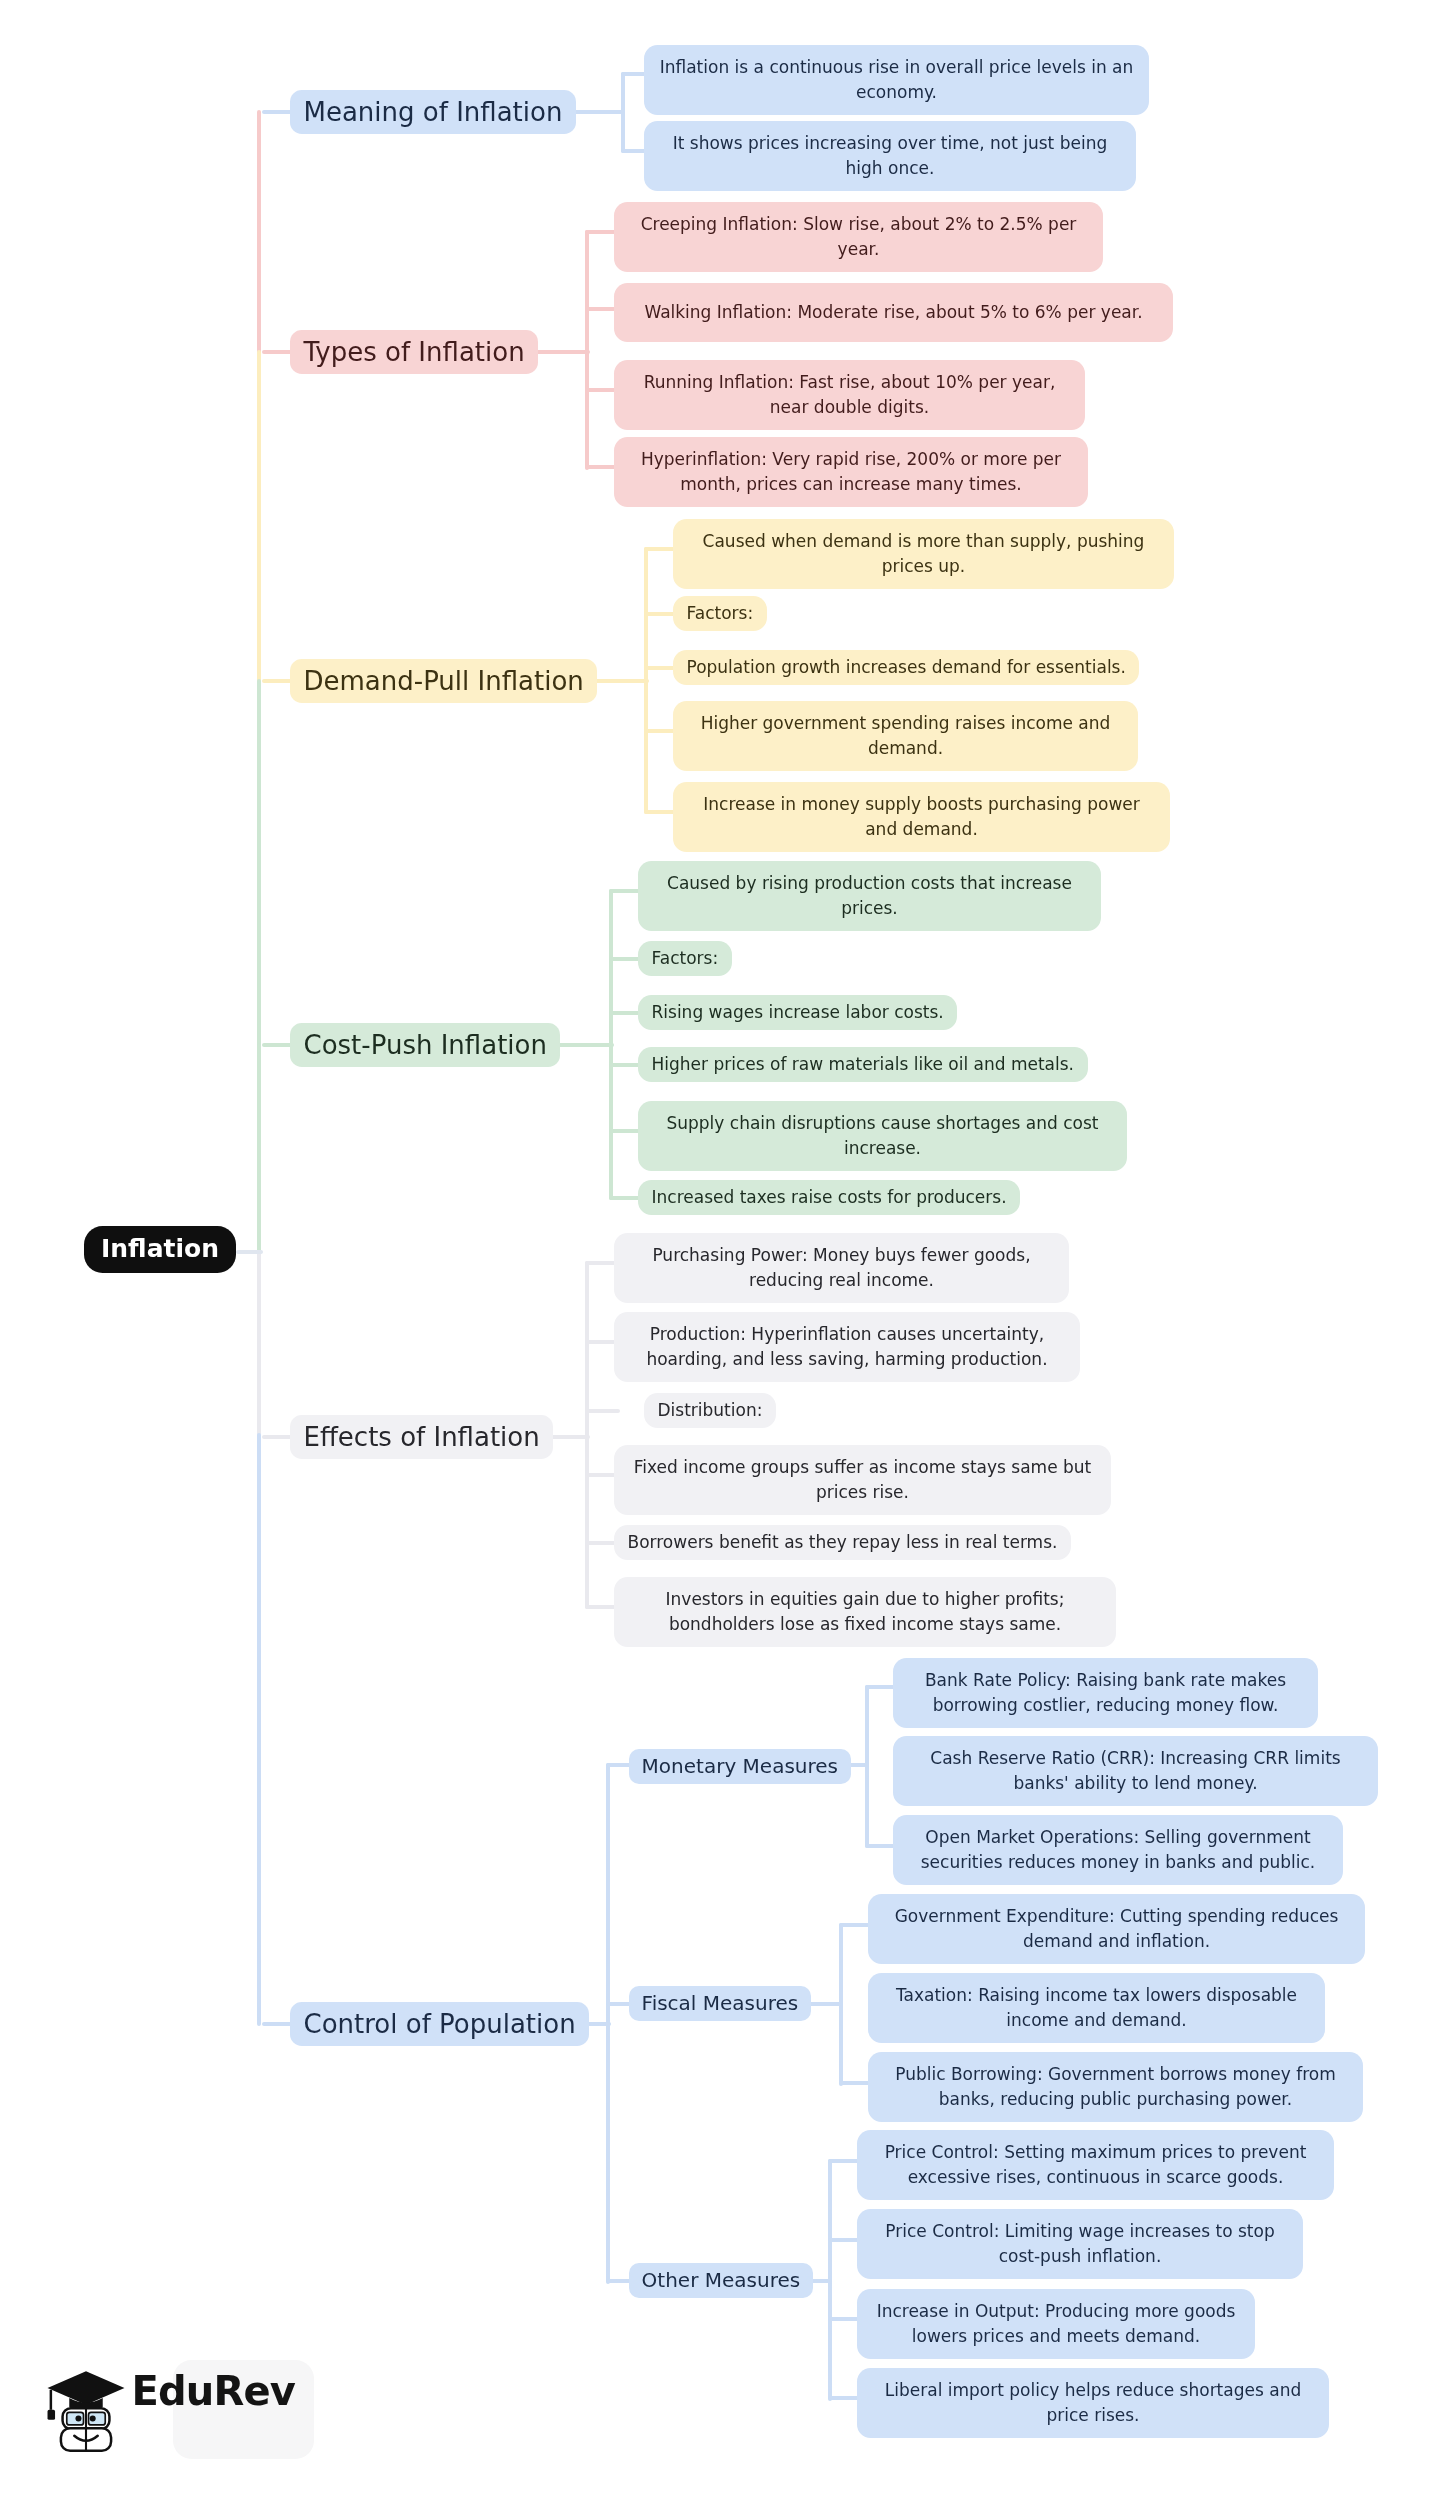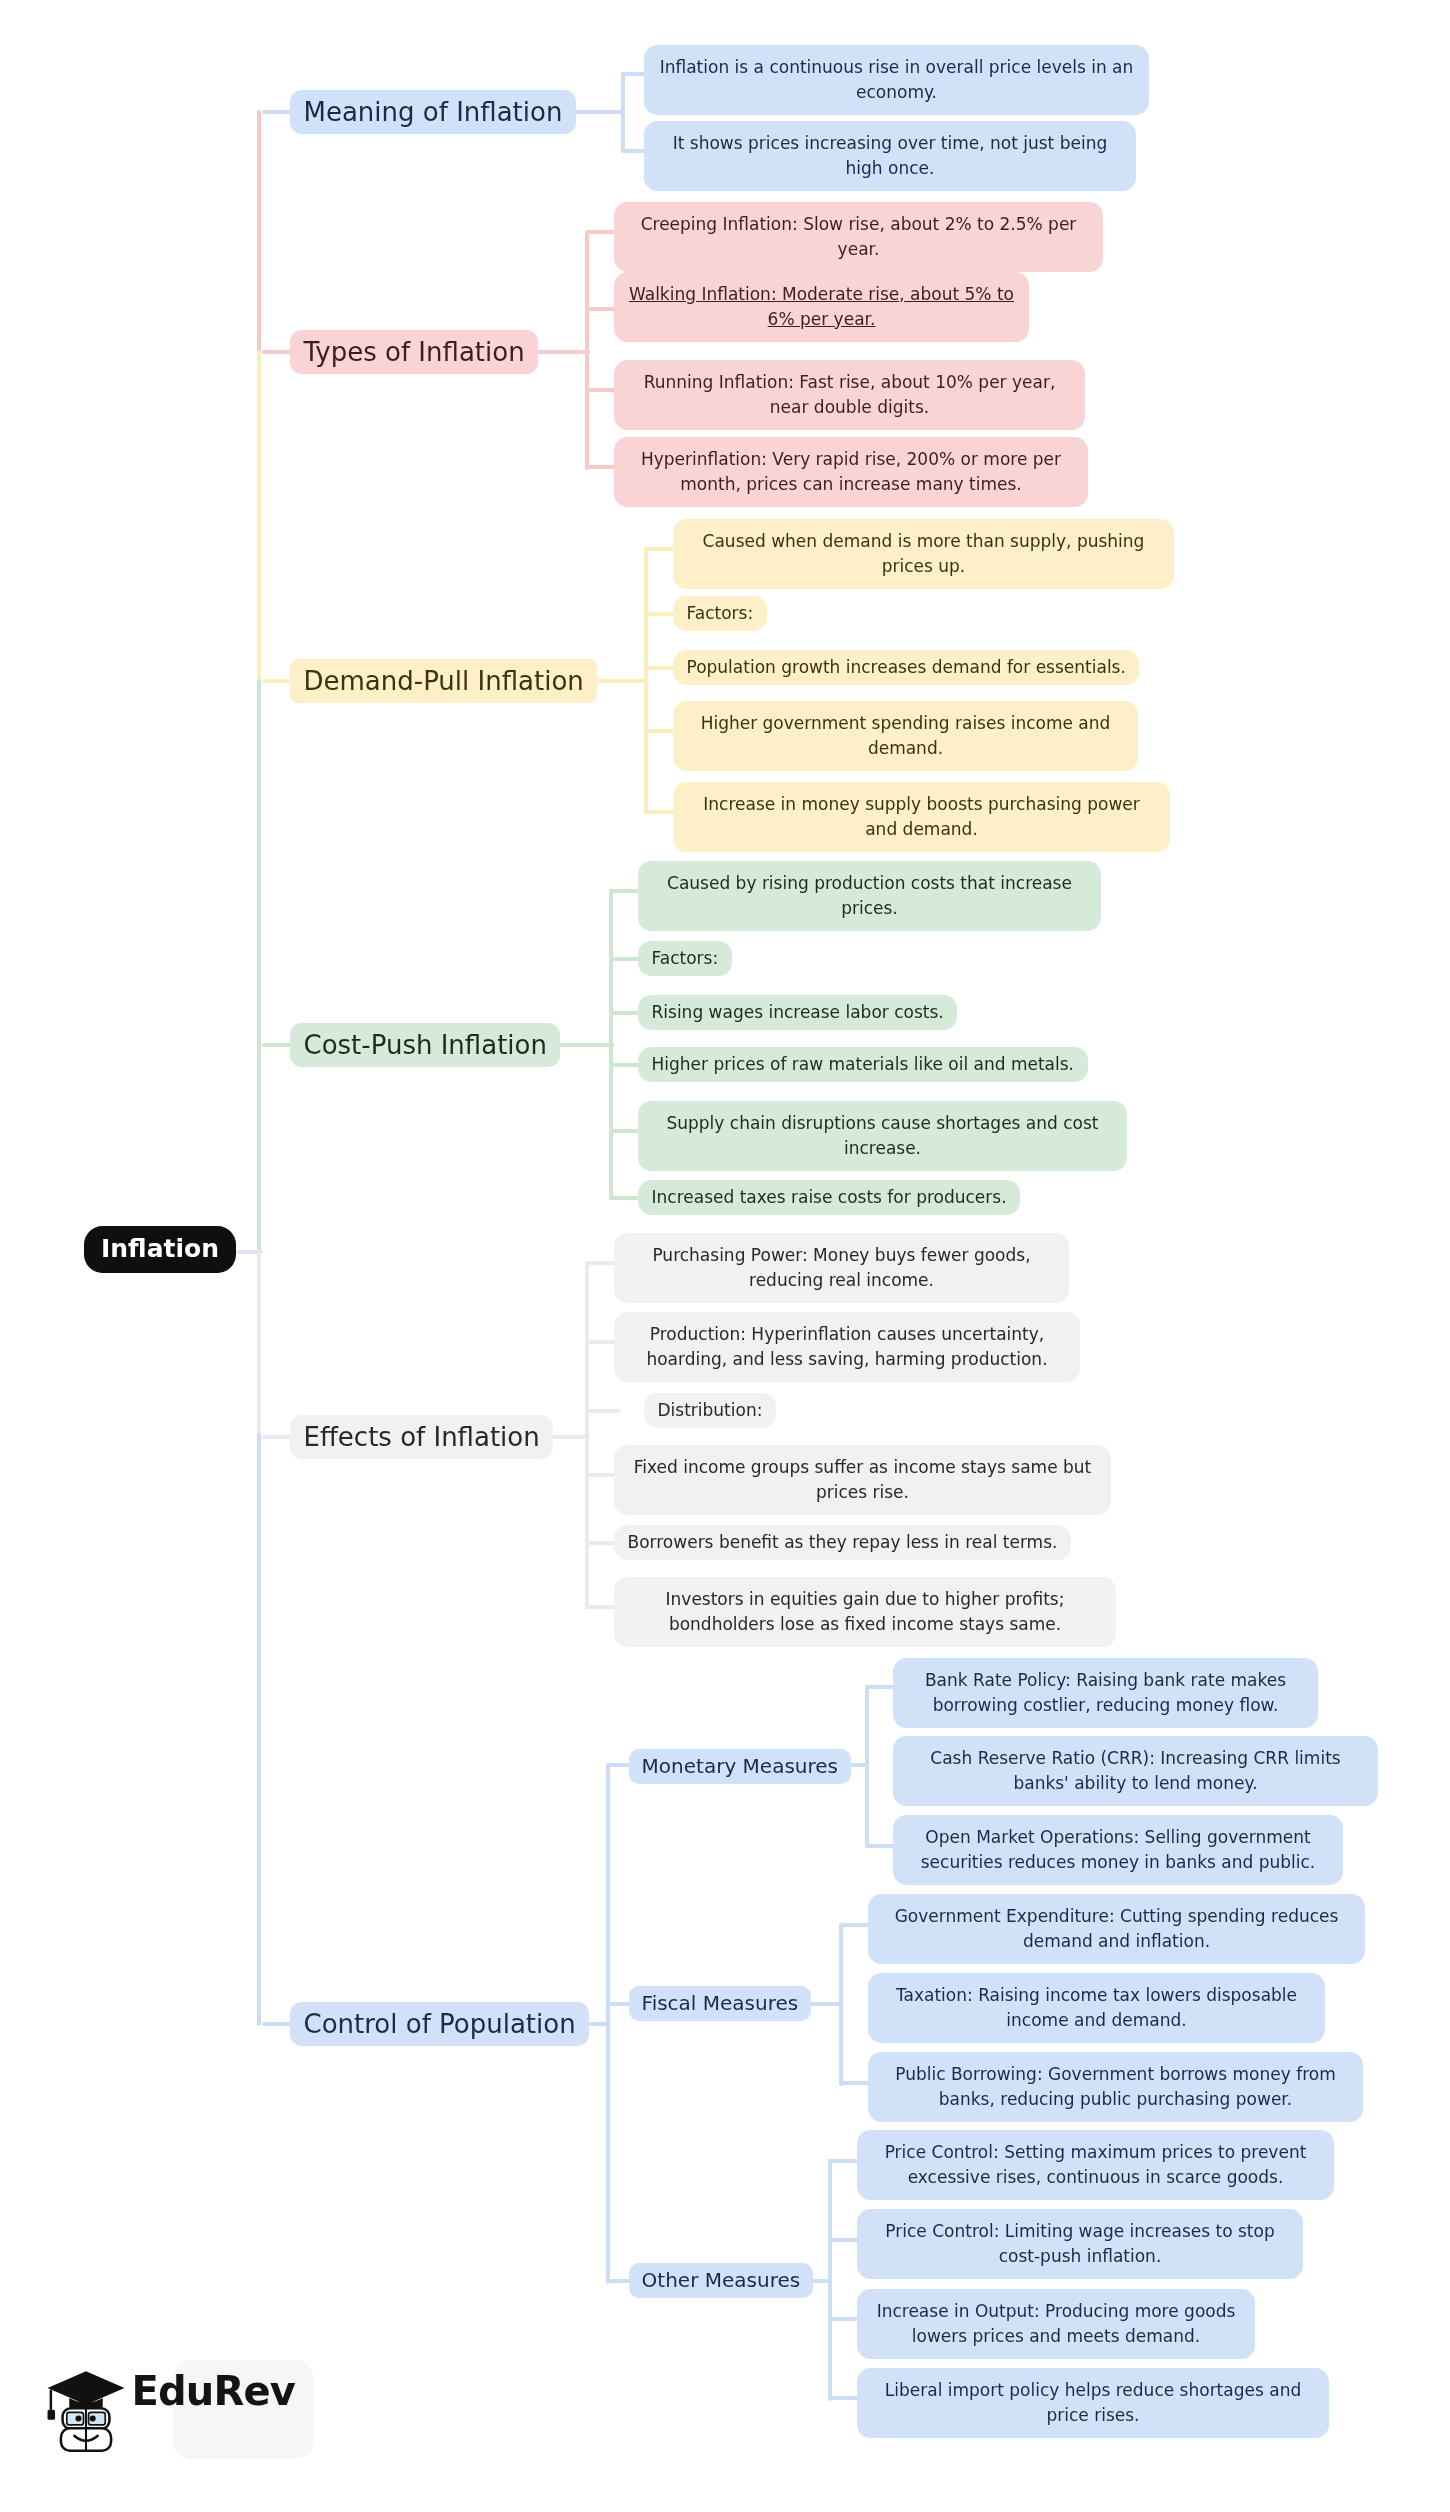--- a/index.html
+++ b/index.html
@@ -65,31 +65,31 @@
   <div class="node two c-blue" style="left:644px;top:45px;width:505px;">Inflation is a continuous rise in overall price levels in an economy.</div>
   <div class="node two c-blue" style="left:644px;top:121px;width:492px;">It shows prices increasing over time, not just being high once.</div>
 
   <div class="v l-pink" style="left:585px;top:230px;height:240px;"></div>
   <div class="h l-pink" style="left:585px;top:230px;width:35px;"></div>
   <div class="h l-pink" style="left:585px;top:307px;width:35px;"></div>
   <div class="h l-pink" style="left:585px;top:388px;width:35px;"></div>
   <div class="h l-pink" style="left:585px;top:465px;width:35px;"></div>
   <div class="hdr c-pink" style="left:290px;top:330px;">Types of Inflation</div>
   <div class="node two c-pink" style="left:614px;top:202px;width:489px;">Creeping Inflation: Slow rise, about 2% to 2.5% per year.</div>
-  <div class="node two c-pink" style="left:614px;top:272px;width:415px;text-decoration:underline;">Walking Inflation: Moderate rise, about 5% to 6% per year.</div>
+  <div class="node two c-pink" style="left:614px;top:283px;width:559px;">Walking Inflation: Moderate rise, about 5% to 6% per year.</div>
   <div class="node two c-pink" style="left:614px;top:360px;width:471px;">Running Inflation: Fast rise, about 10% per year, near double digits.</div>
   <div class="node two c-pink" style="left:614px;top:437px;width:474px;">Hyperinflation: Very rapid rise, 200% or more per month, prices can increase many times.</div>
 
   <div class="v l-yellow" style="left:644px;top:547px;height:267px;"></div>
   <div class="h l-yellow" style="left:644px;top:547px;width:37px;"></div>
   <div class="h l-yellow" style="left:644px;top:612px;width:37px;"></div>
   <div class="h l-yellow" style="left:644px;top:666px;width:37px;"></div>
   <div class="h l-yellow" style="left:644px;top:729px;width:37px;"></div>
   <div class="h l-yellow" style="left:644px;top:810px;width:37px;"></div>
-  <div class="hdr c-yellow" style="left:290px;top:659px;border-radius:8px;">Demand-Pull Inflation</div>
+  <div class="hdr c-yellow" style="left:290px;top:659px;">Demand-Pull Inflation</div>
   <div class="node two c-yellow" style="left:673px;top:519px;width:501px;">Caused when demand is more than supply, pushing prices up.</div>
   <div class="node one c-yellow" style="left:673px;top:596px;">Factors:</div>
   <div class="node one c-yellow" style="left:673px;top:650px;">Population growth increases demand for essentials.</div>
   <div class="node two c-yellow" style="left:673px;top:701px;width:465px;">Higher government spending raises income and demand.</div>
   <div class="node two c-yellow" style="left:673px;top:782px;width:497px;">Increase in money supply boosts purchasing power and demand.</div>
 
   <div class="v l-green" style="left:609px;top:889px;height:311px;"></div>
   <div class="h l-green" style="left:609px;top:889px;width:37px;"></div>
   <div class="h l-green" style="left:609px;top:957px;width:37px;"></div>
   <div class="h l-green" style="left:609px;top:1011px;width:37px;"></div>

